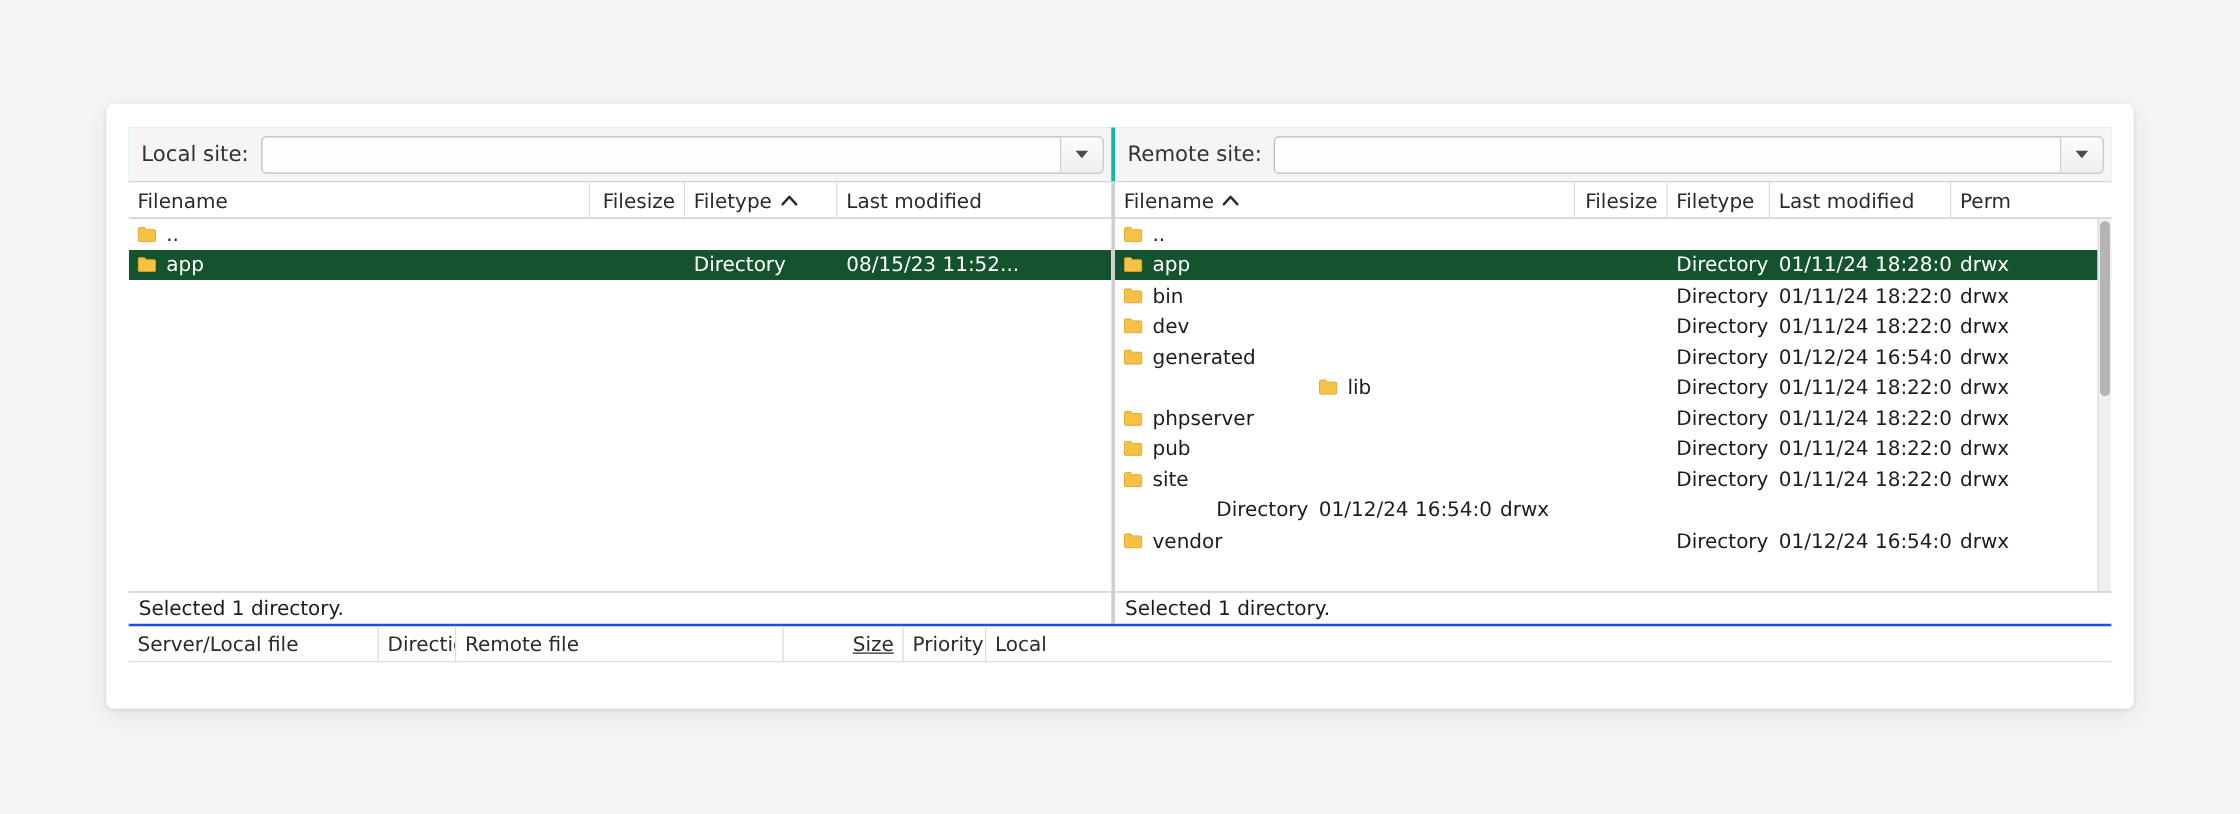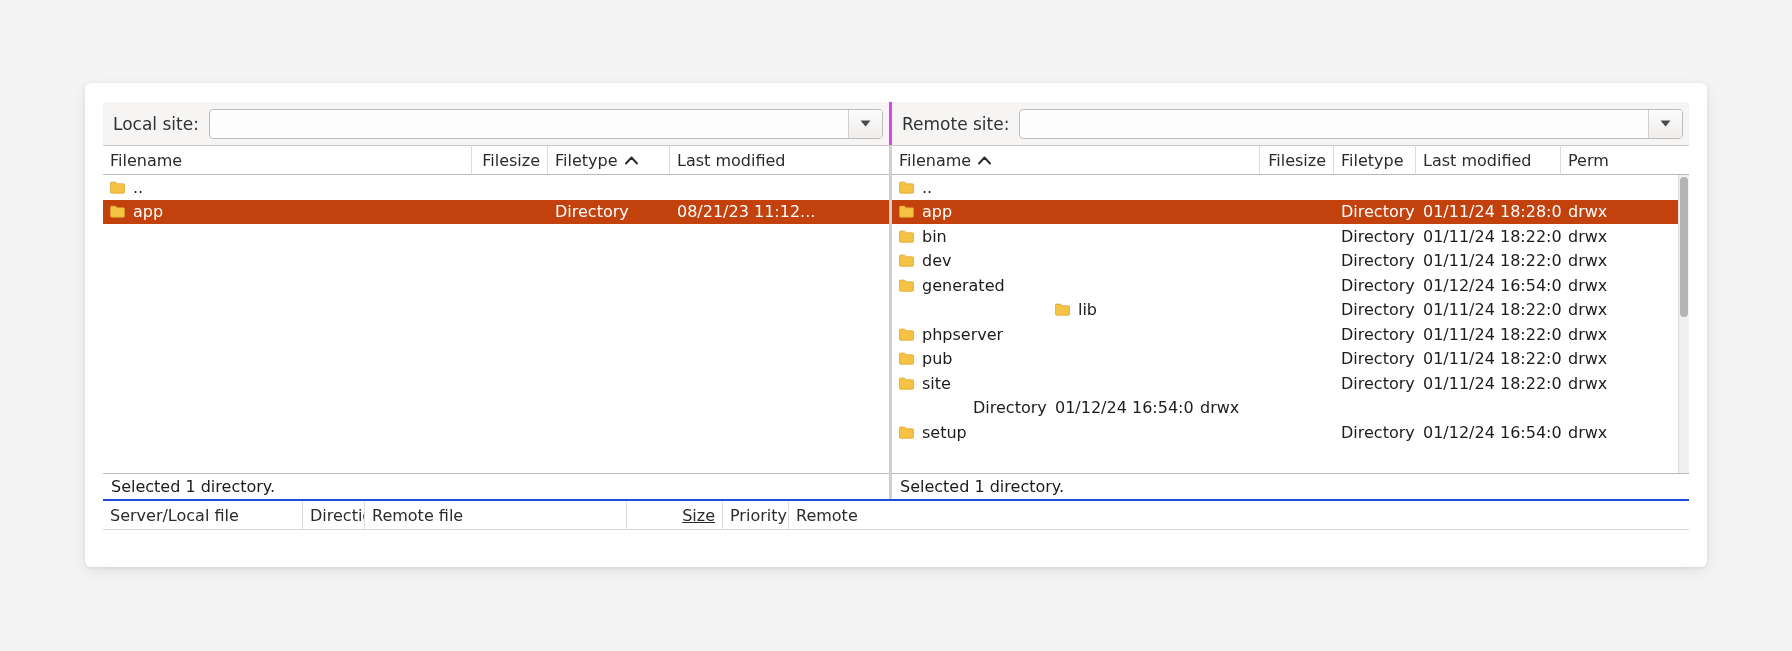--- a/index.html
+++ b/index.html
@@ -44,21 +44,21 @@
     background: #86efac;
   }
 
   .site-bar {
     display: flex;
     align-items: center;
     padding: 0 0 0 10px;
     background: #f6f5f4;
   }
   .site-bar.local  { width: 786px; }
-  .site-bar.remote { width: 800px; border-left: 3px solid #d946ef; }
+  .site-bar.remote { width: 800px; border-left: 3px solid #14b8a6; }
 
   .site-label {
     font-size: 17px;
     color: #2e3436;
     white-space: nowrap;
     padding-right: 10px;
   }
 
   .combo {
     position: relative;
@@ -144,21 +144,21 @@
   }
   .row {
     display: flex;
     height: 24.5px;
     align-items: center;
     font-size: 16px;
     color: #1c1c1c;
     white-space: nowrap;
   }
   .row.selected {
-    background: #c2410c;
+    background: #14532d;
     color: #ffffff;
   }
   .row .cell {
     padding: 0 7px;
     overflow: hidden;
     display: flex;
     align-items: center;
   }
   .row .cell.num { justify-content: flex-end; }
   .row .cell.name { gap: 8px; }
@@ -289,21 +289,21 @@
             </div>
             <div class="row selected">
               <div class="cell name" style="width: 369px; flex: 0 0 auto;">
                 <svg class="folder-icon" viewBox="0 0 16 14">
                   <path d="M0.5 2.2 C0.5 1.6 1 1.2 1.6 1.2 L6 1.2 L7.4 3 L14.4 3 C15 3 15.5 3.4 15.5 4 L15.5 12.2 C15.5 12.8 15 13.2 14.4 13.2 L1.6 13.2 C1 13.2 0.5 12.8 0.5 12.2 Z" fill="#f6c244" stroke="#d9a32c" stroke-width="0.8"></path>
                 </svg>
                 <span>app</span>
               </div>
               <div class="cell num" style="width: 76px; flex: 0 0 auto;"></div>
               <div class="cell" style="width: 122px; flex: 0 0 auto;">Directory</div>
-              <div class="cell" style="width: 219px; flex: 0 0 auto;">08/21/23 11:12...</div>
+              <div class="cell" style="width: 219px; flex: 0 0 auto;">08/15/23 11:52...</div>
             </div>
           </div>
         <div class="pane-status">Selected 1 directory.</div>
       </div>
 
       <div class="pane remote">
         <div class="col-head" id="remote-head">
             <div class="cell" style="width: 368px; flex: 0 0 auto;">
               <span>Filename</span>
               <svg class="sort-arrow" width="13" height="9" viewBox="0 0 13 9">
@@ -439,39 +439,39 @@
               <div class="cell num" style="width: 74px; flex: 0 0 auto;"></div>
               <div class="cell" style="width: 82px; flex: 0 0 auto;">Directory</div>
               <div class="cell" style="width: 145px; flex: 0 0 auto;">01/12/24 16:54:00</div>
               <div class="cell" style="width: 120px; flex: 0 0 auto;">drwx</div>
             </div>
             <div class="row">
               <div class="cell name" style="width: 368px; flex: 0 0 auto;">
                 <svg class="folder-icon" viewBox="0 0 16 14">
                   <path d="M0.5 2.2 C0.5 1.6 1 1.2 1.6 1.2 L6 1.2 L7.4 3 L14.4 3 C15 3 15.5 3.4 15.5 4 L15.5 12.2 C15.5 12.8 15 13.2 14.4 13.2 L1.6 13.2 C1 13.2 0.5 12.8 0.5 12.2 Z" fill="#f6c244" stroke="#d9a32c" stroke-width="0.8"></path>
                 </svg>
-                <span>setup</span>
+                <span>vendor</span>
               </div>
               <div class="cell num" style="width: 74px; flex: 0 0 auto;"></div>
               <div class="cell" style="width: 82px; flex: 0 0 auto;">Directory</div>
               <div class="cell" style="width: 145px; flex: 0 0 auto;">01/12/24 16:54:00</div>
               <div class="cell" style="width: 120px; flex: 0 0 auto;">drwx</div>
             </div>
           </div>
         <div class="pane-status">Selected 1 directory.</div>
       </div>
 
     </div>
 
     <div class="queue">
       <div class="queue-head" id="queue-head">
           <div class="cell" style="width: 200px; flex: 0 0 auto;">Server/Local file</div>
           <div class="cell" style="width: 62px; flex: 0 0 auto;">Directio</div>
           <div class="cell" style="width: 262px; flex: 0 0 auto;">Remote file</div>
           <div class="cell num" style="width: 96px; flex: 0 0 auto;">Size</div>
           <div class="cell" style="width: 66px; flex: 0 0 auto;">Priority</div>
-          <div class="cell" style="width: 240px; flex: 0 0 auto;">Remote</div>
+          <div class="cell" style="width: 240px; flex: 0 0 auto;">Local</div>
         </div>
       <div class="queue-body"></div>
     </div>
 
   </div>
 </div>
 
 </body></html>

